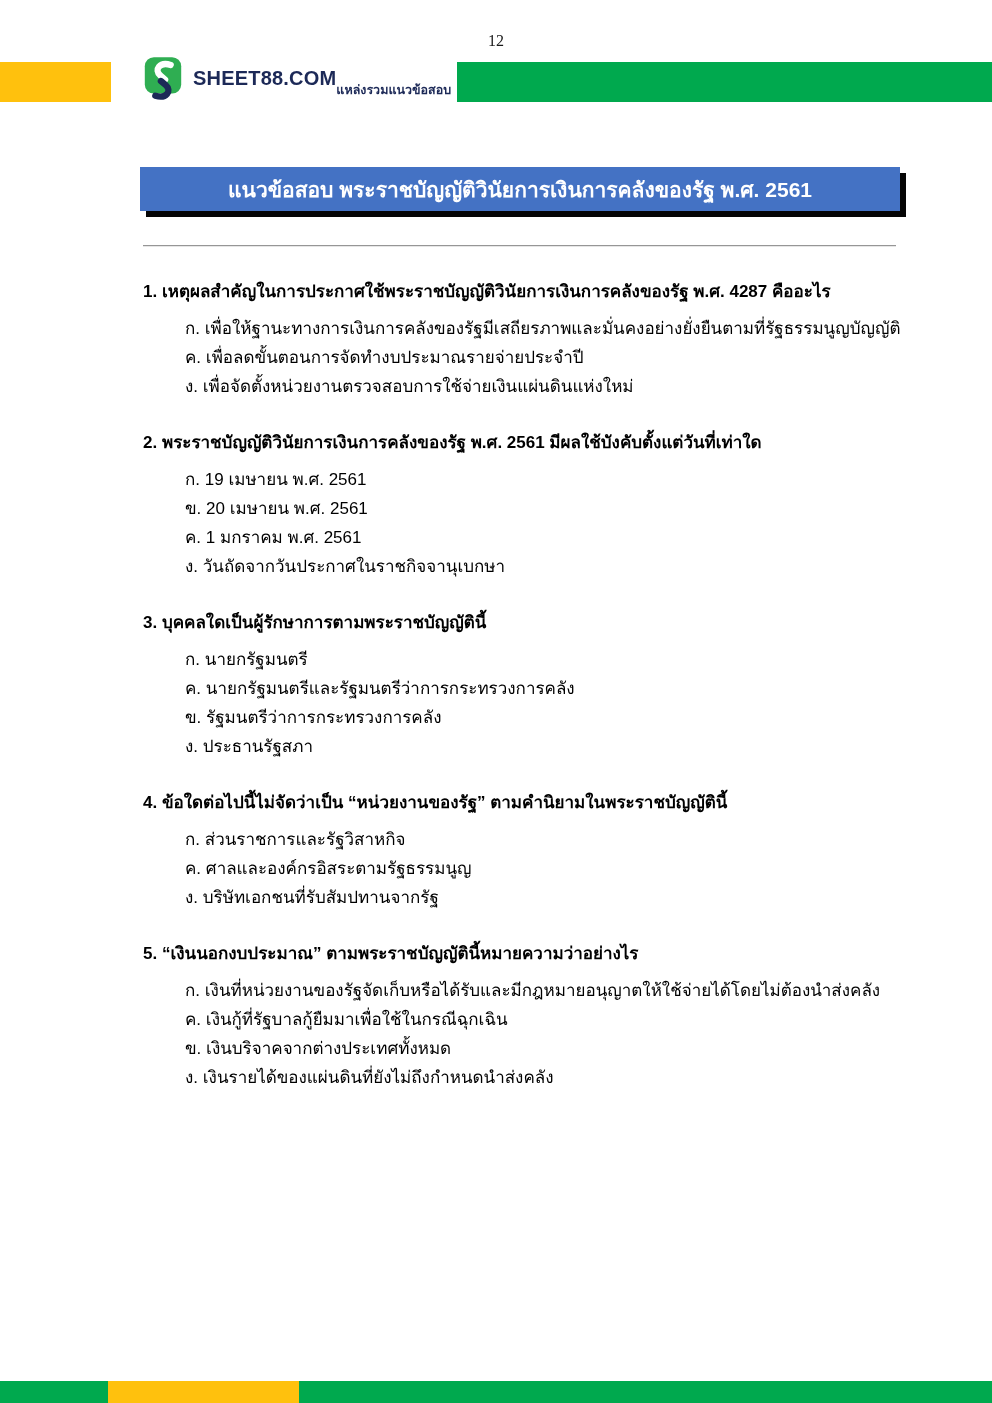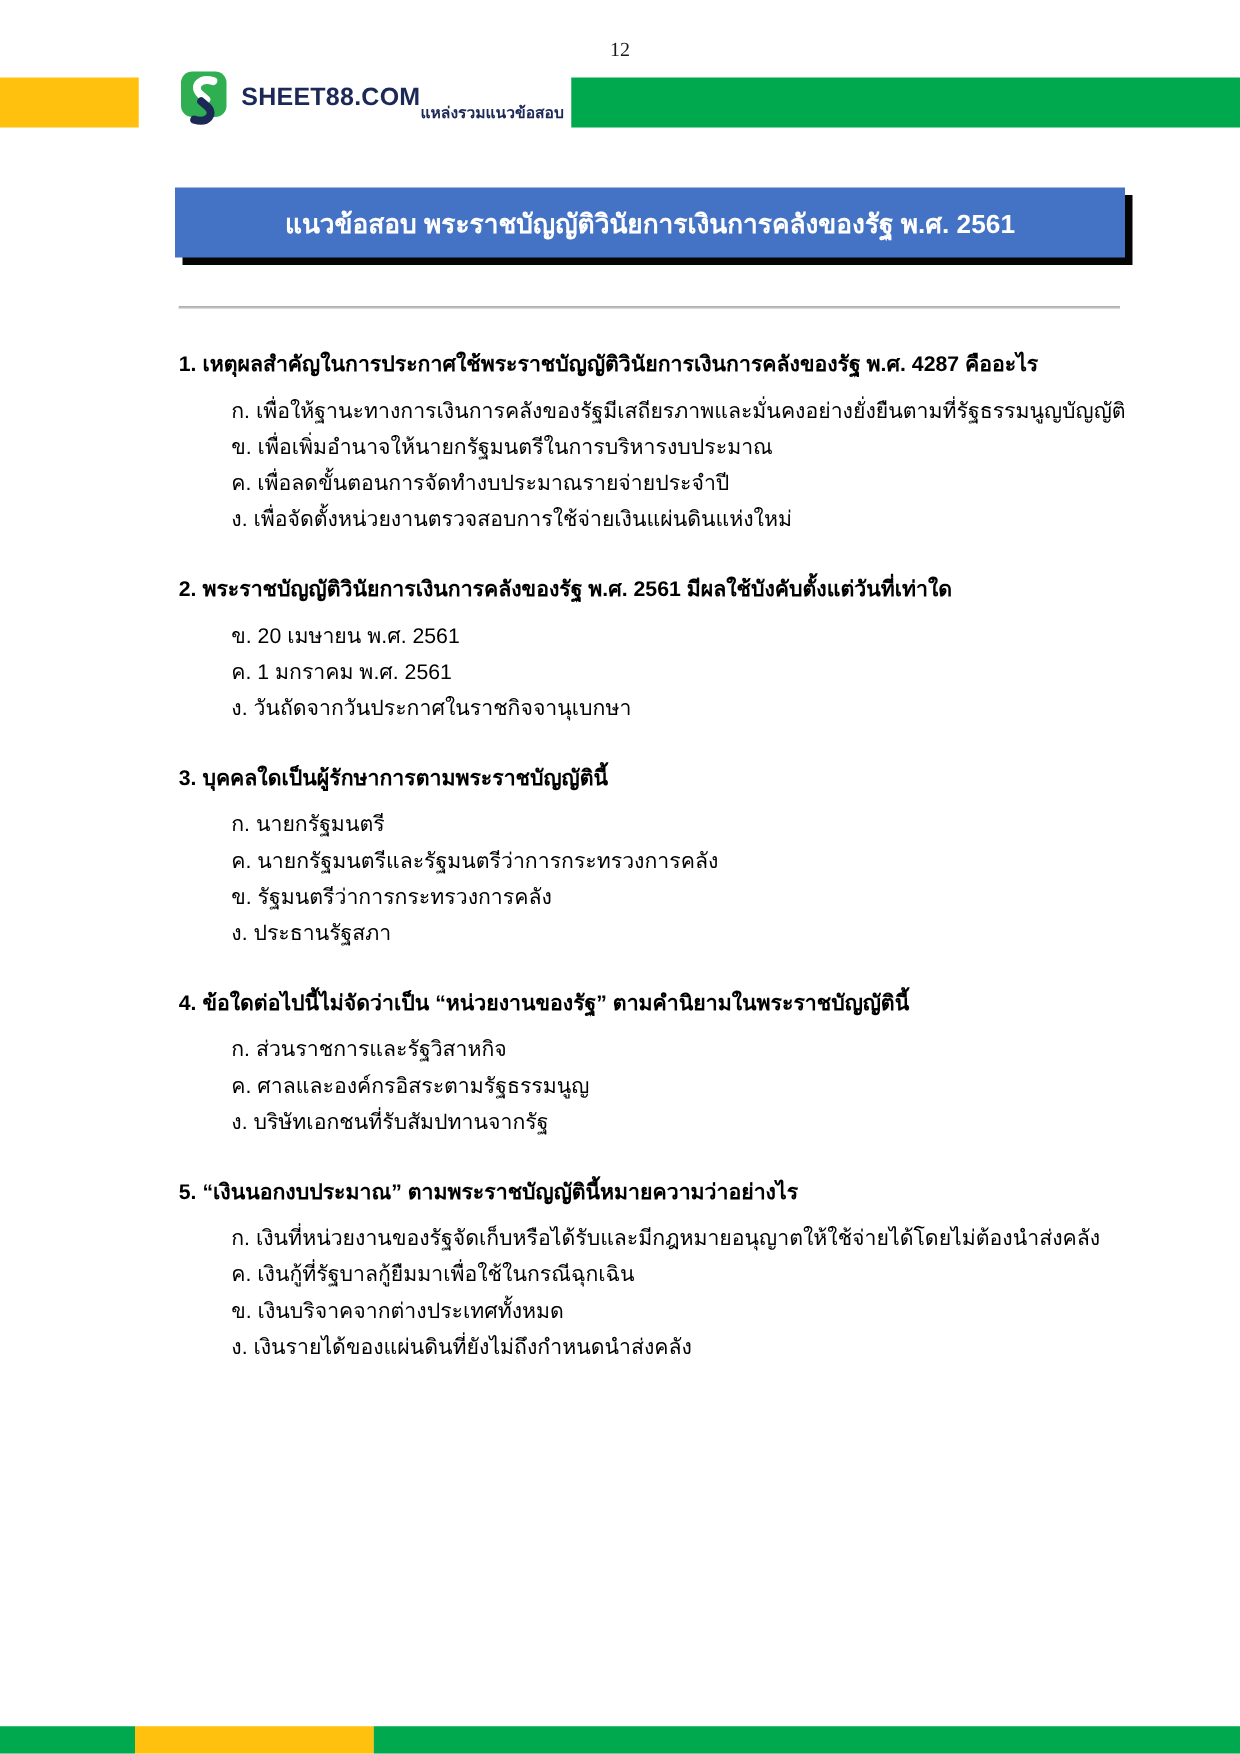--- a/index.html
+++ b/index.html
@@ -17,21 +17,21 @@
   .hbar-mid   { left:337px; top:62px; width:65px; height:40px; background:#ffc10d; }
   .hbar-right { left:402px; top:62px; width:590px; height:40px; background:#00a94e; }
   .brand {
     position:absolute; left:136px; top:56px; height:54px;
     display:flex; align-items:center; gap:9px; background:#ffffff; padding:0 6px;
   }
   .brand-text { display:flex; flex-direction:row; line-height:1.05; }
   .brand-name { font-size:20px; font-weight:bold; color:#1c2957; letter-spacing:0.2px; }
   .brand-tagline { font-size:12.5px; font-weight:bold; color:#1c2957; margin-top:16px; }
   .banner {
-    position:absolute; left:140px; top:150px; width:760px; height:56px;
+    position:absolute; left:140px; top:167px; width:760px; height:44px;
     background:#4472c4; box-shadow:6px 6px 0 0 #050505;
     display:flex; align-items:center; justify-content:center;text-align:center;
   }
   .banner-title {
     color:#ffffff; font-size:21px; font-weight:bold; white-space:nowrap;
   }
   .divider {
     position:absolute; left:143px; top:245px; width:753px; height:2px;
     background:#969696; border-bottom:1px solid #e6e6e6;
   }
@@ -76,27 +76,27 @@
     <span class="banner-title">แนวข้อสอบ พระราชบัญญัติวินัยการเงินการคลังของรัฐ พ.ศ. 2561</span>
   </div>
 
   <div class="divider"></div>
 
   <div class="content">
 
     <div class="q-head first"><span>1.</span> <span>เหตุผลสำคัญในการประกาศใช้พระราชบัญญัติวินัยการเงินการคลังของรัฐ พ.ศ. 4287 คืออะไร</span></div>
     <div class="options">
       <div class="option"><span>ก.</span> <span>เพื่อให้ฐานะทางการเงินการคลังของรัฐมีเสถียรภาพและมั่นคงอย่างยั่งยืนตามที่รัฐธรรมนูญบัญญัติ</span></div>
-      <div class="option"><span>ข.</span> <span>เพื่อเพิ่มอำนาจให้นายกรัฐมนตรีในการบริหารงบประมาณ</span></div>
       <div class="option"><span>ค.</span> <span>เพื่อลดขั้นตอนการจัดทำงบประมาณรายจ่ายประจำปี</span></div>
       <div class="option"><span>ง.</span> <span>เพื่อจัดตั้งหน่วยงานตรวจสอบการใช้จ่ายเงินแผ่นดินแห่งใหม่</span></div>
     </div>
 
     <div class="q-head"><span>2.</span> <span>พระราชบัญญัติวินัยการเงินการคลังของรัฐ พ.ศ. 2561 มีผลใช้บังคับตั้งแต่วันที่เท่าใด</span></div>
     <div class="options">
+      <div class="option"><span>ก.</span> <span>19 เมษายน พ.ศ. 2561</span></div>
       <div class="option"><span>ข.</span> <span>20 เมษายน พ.ศ. 2561</span></div>
       <div class="option"><span>ค.</span> <span>1 มกราคม พ.ศ. 2561</span></div>
       <div class="option"><span>ง.</span> <span>วันถัดจากวันประกาศในราชกิจจานุเบกษา</span></div>
     </div>
 
     <div class="q-head"><span>3.</span> <span>บุคคลใดเป็นผู้รักษาการตามพระราชบัญญัตินี้</span></div>
     <div class="options">
       <div class="option"><span>ก.</span> <span>นายกรัฐมนตรี</span></div>
       <div class="option"><span>ค.</span> <span>นายกรัฐมนตรีและรัฐมนตรีว่าการกระทรวงการคลัง</span></div>
       <div class="option"><span>ข.</span> <span>รัฐมนตรีว่าการกระทรวงการคลัง</span></div>

